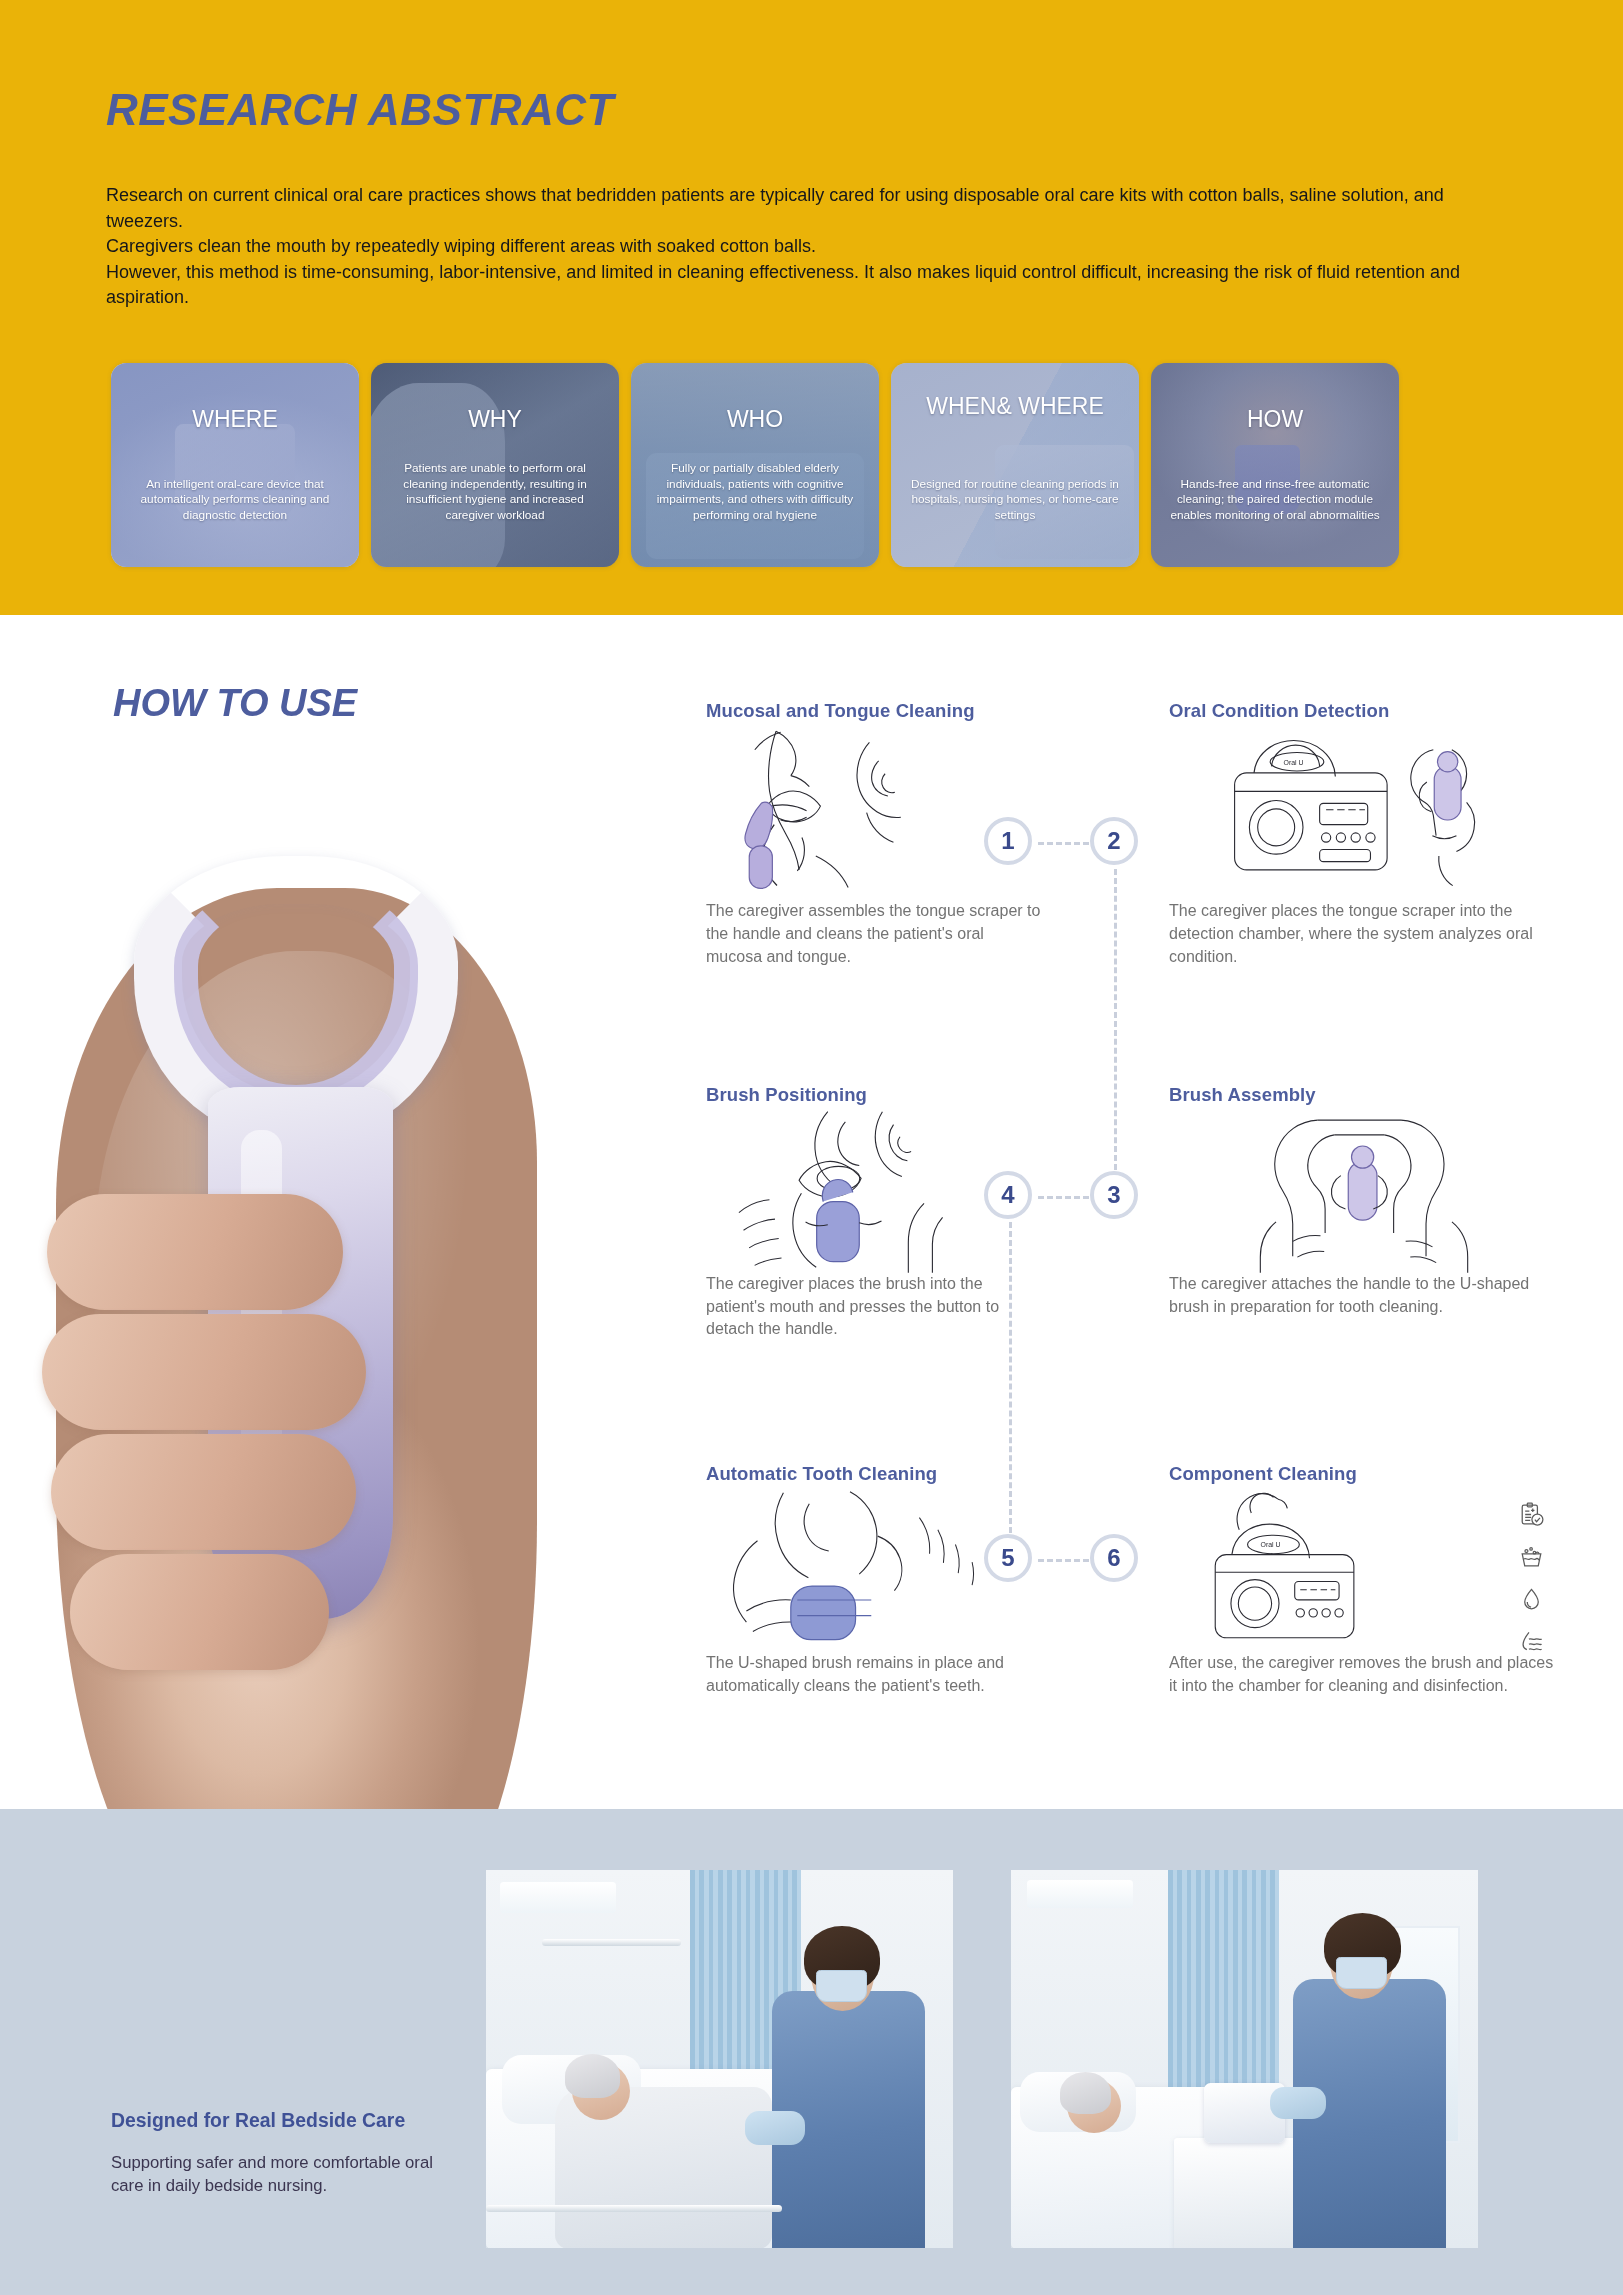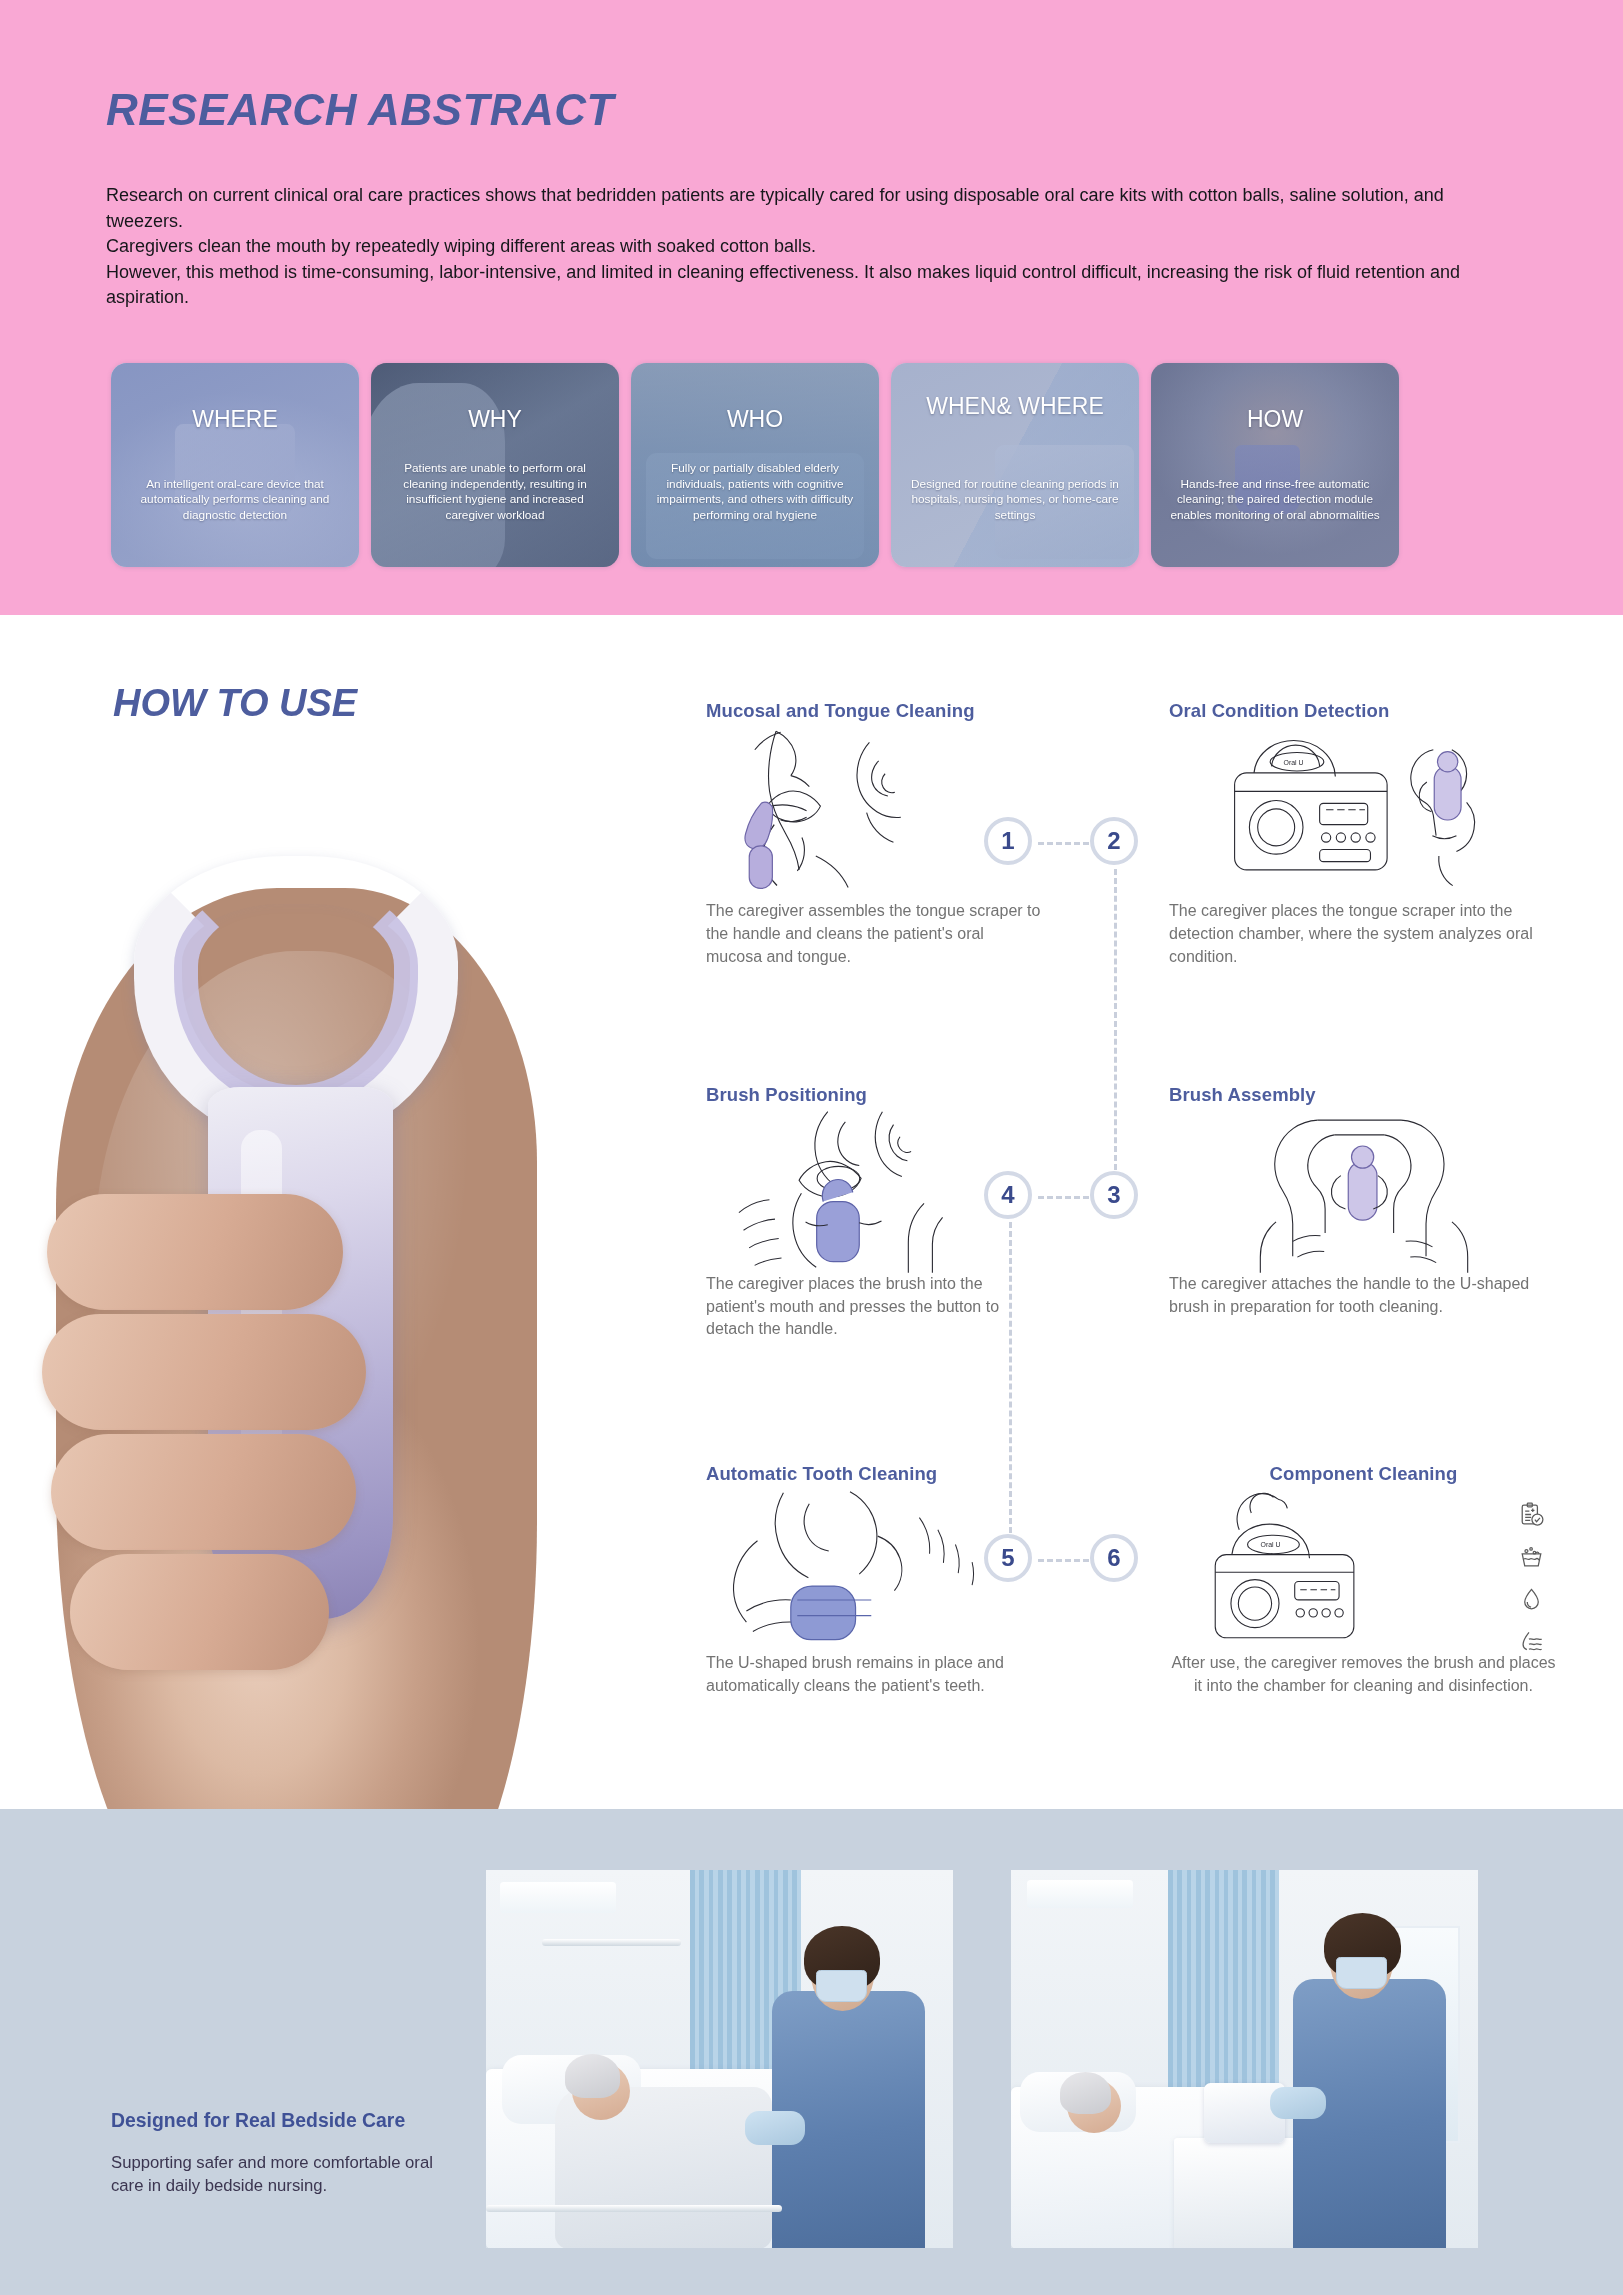--- a/index.html
+++ b/index.html
@@ -10,21 +10,21 @@
     color: #3b3550;
     overflow: hidden;
   }
 
   
   .poster { position: relative; width: 1623px; height: 2295px; background: #ffffff; }
 
   
   .abstract-section {
     position: absolute; left: 0; top: 0; width: 1623px; height: 615px;
-    background: #f9a8d4;
+    background: #eab308;
     padding: 88px 106px 0 106px;
   }
   .sec-title {
     font-size: 44px; font-weight: 700; font-style: italic;
     color: #4d5d9e; letter-spacing: 0.5px; line-height: 1;
     font-stretch: condensed;
   }
   .abstract-body {
     margin-top: 51px;
     font-size: 18px; line-height: 1.42; color: #16171b;
@@ -171,21 +171,21 @@
   .step-illo {
     position: relative; width: 100%; height: 185px;
   }
 
   
   .step-1 { left: 0;    top: 0; }
   .step-2 { left: 514px; top: 0; }
   .step-3 { left: 514px; top: 384px; }
   .step-4 { left: 0;    top: 384px; }
   .step-5 { left: 0;    top: 763px; }
-  .step-6 { left: 514px; top: 763px; text-align: center; }
+  .step-6 { left: 514px; top: 763px; }
 
   .step-1 .step-illo, .step-2 .step-illo { height: 171px; }
   .step-1 .step-text, .step-2 .step-text { margin-top: 7.4px; }
   .step-3 .step-illo, .step-4 .step-illo { height: 167px; }
   .step-5 .step-illo, .step-6 .step-illo { height: 167px; }
 
   .step-1 .step-title, .step-4 .step-title, .step-5 .step-title { margin-left: 51px; }
   .step-1 .step-text, .step-4 .step-text, .step-5 .step-text  { margin-left: 51px; width: 338px; }
 
   

